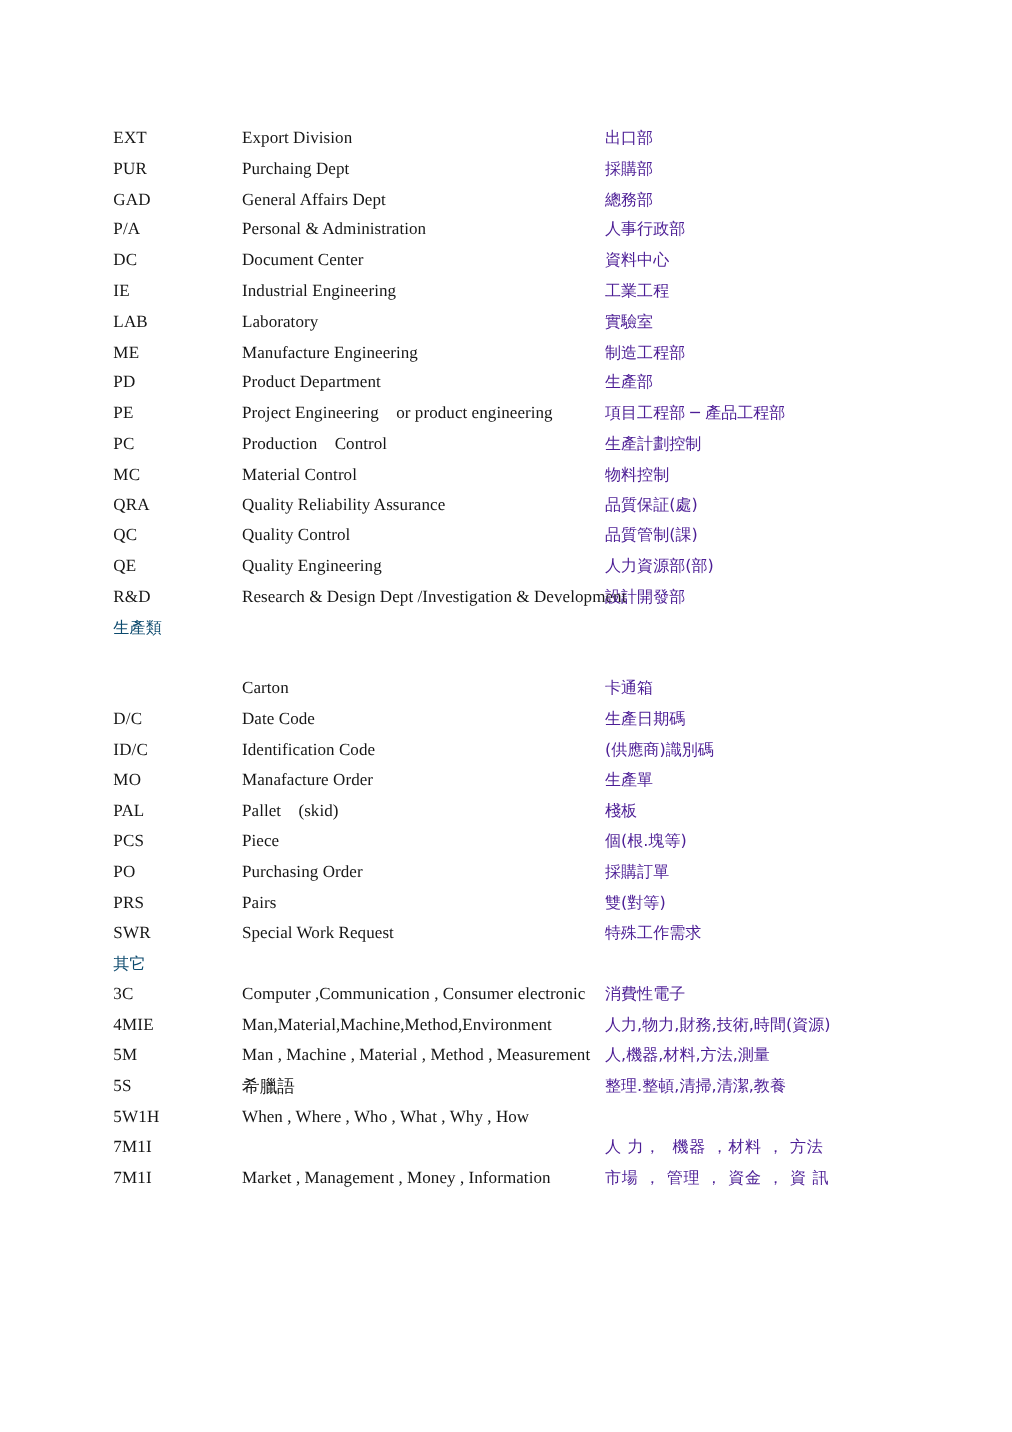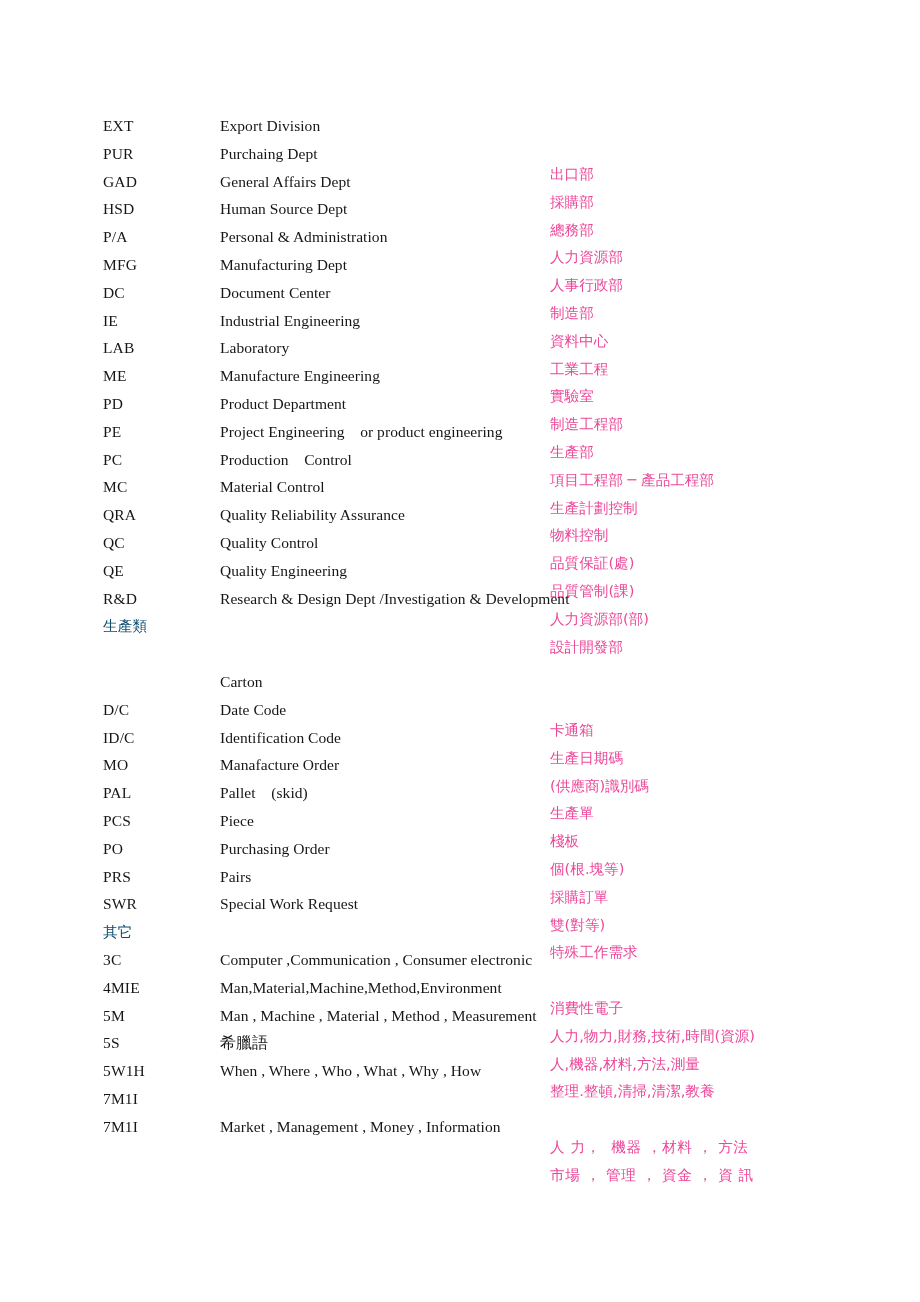--- a/index.html
+++ b/index.html
@@ -40,22 +40,21 @@
     letter-spacing: 0.15px;
   }
   .col-en {
     left: 220px;
     letter-spacing: 0.05px;
   }
   .col-zh {
     left: 550px;
     font-family: "DejaVu Sans", "Liberation Sans", sans-serif;
     font-size: 14.6px;
-    color: #ec4899;
-    margin-top: 48px;
+    color: #4c1d95;
   }
   
   .col-abbr.zh-head {
     font-family: "DejaVu Sans", "Liberation Sans", sans-serif;
     font-size: 14.6px;
     color: #0c4a6e;
   }
   
   .col-en.zh-text {
     font-family: "DejaVu Sans", "Liberation Sans", sans-serif;
@@ -84,33 +83,23 @@
         <span class="cell col-abbr">PUR</span>
         <span class="cell col-en">Purchaing Dept</span>
         <span class="cell col-zh">採購部</span>
       </div>
       <div class="row">
         <span class="cell col-abbr">GAD</span>
         <span class="cell col-en">General Affairs Dept</span>
         <span class="cell col-zh">總務部</span>
       </div>
       <div class="row">
-        <span class="cell col-abbr">HSD</span>
-        <span class="cell col-en">Human Source Dept</span>
-        <span class="cell col-zh">人力資源部</span>
-      </div>
-      <div class="row">
         <span class="cell col-abbr">P/A</span>
         <span class="cell col-en">Personal &amp; Administration</span>
         <span class="cell col-zh">人事行政部</span>
-      </div>
-      <div class="row">
-        <span class="cell col-abbr">MFG</span>
-        <span class="cell col-en">Manufacturing Dept</span>
-        <span class="cell col-zh">制造部</span>
       </div>
       <div class="row">
         <span class="cell col-abbr">DC</span>
         <span class="cell col-en">Document Center</span>
         <span class="cell col-zh">資料中心</span>
       </div>
       <div class="row">
         <span class="cell col-abbr">IE</span>
         <span class="cell col-en">Industrial Engineering</span>
         <span class="cell col-zh">工業工程</span>

